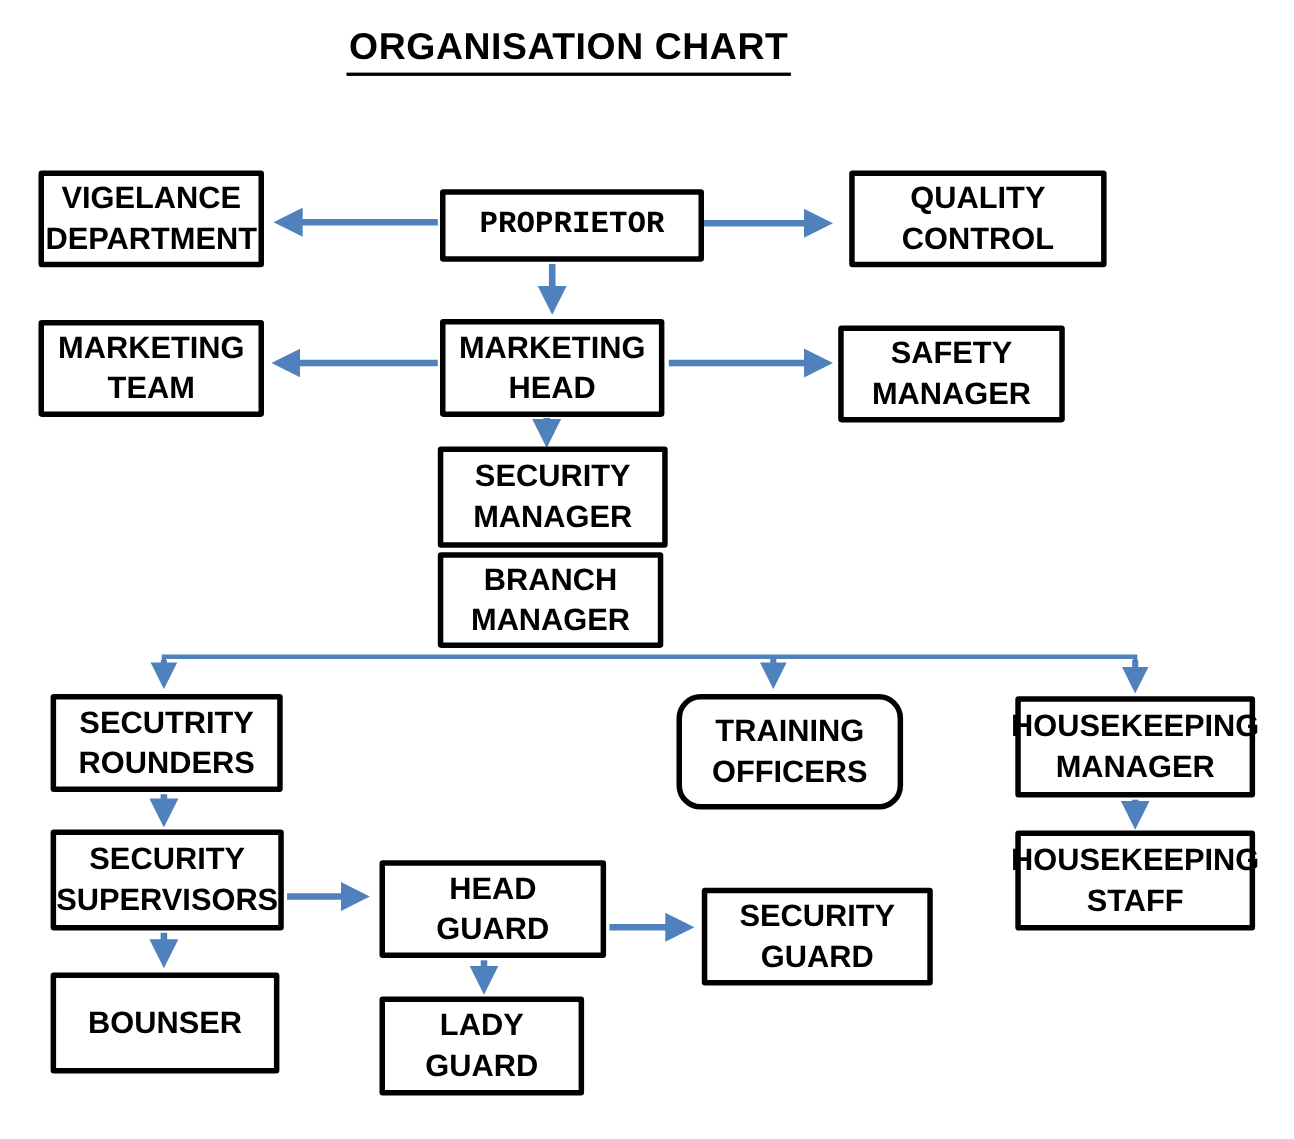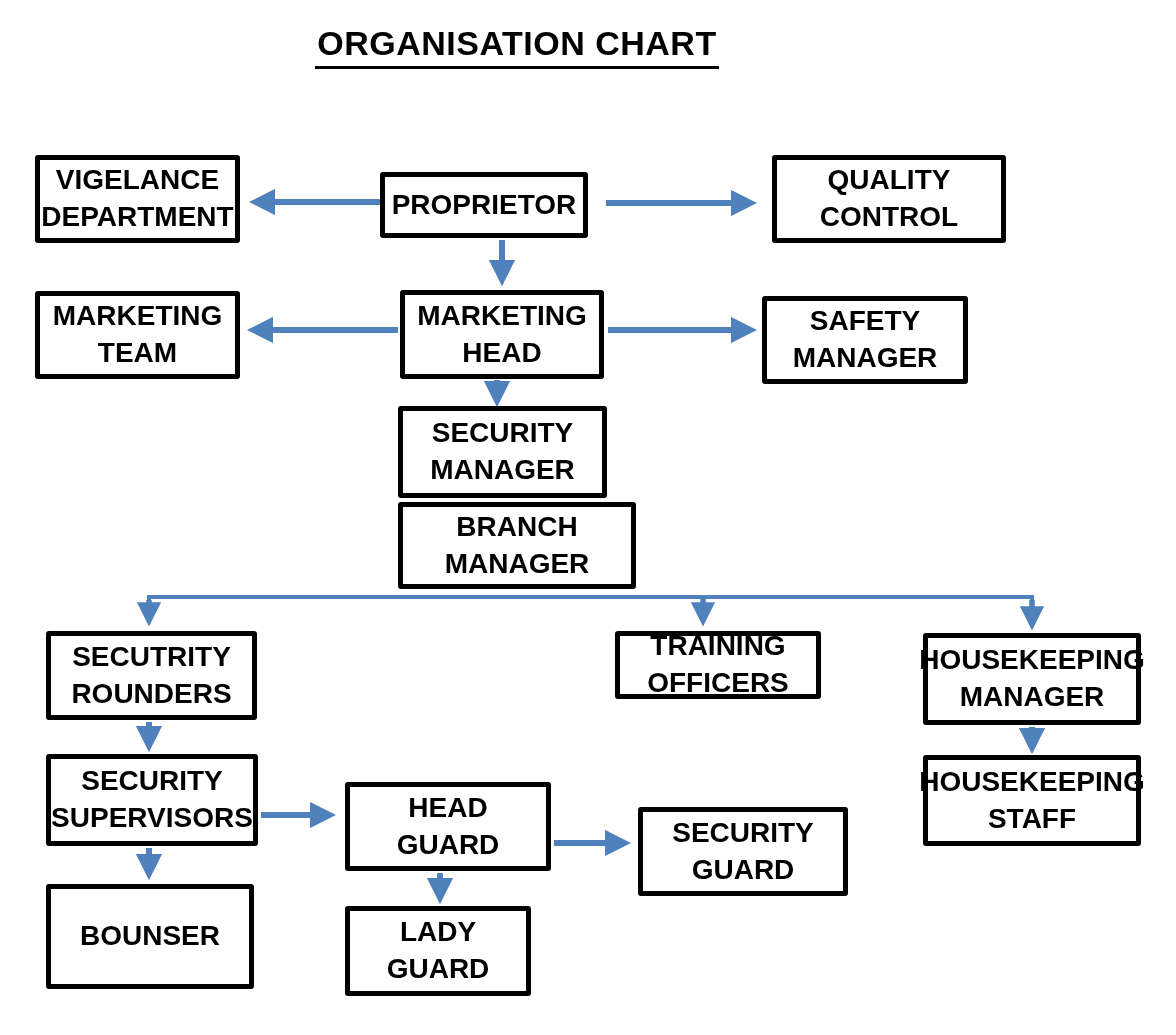--- a/index.html
+++ b/index.html
@@ -84,56 +84,56 @@
 
     <line class="edge w6" x1="554" y1="843" x2="622" y2="843" marker-end="url(#ahm)"></line>
     <line class="edge w6" x1="440" y1="873" x2="440" y2="895" marker-end="url(#ahm)"></line>
 
     <line class="edge w6" x1="1032" y1="727" x2="1032" y2="745" marker-end="url(#ahm)"></line>
   </svg>
 
   <div class="node" style="left:35px;top:155px;width:205px;height:88px;">VIGELANCE
 DEPARTMENT</div>
 
-  <div class="node big" style="left:380px;top:172px;width:208px;height:66px;">PROPRIETOR</div>
+  <div class="node big" style="left:400px;top:172px;width:240px;height:66px;font-family:Liberation Mono, monospace;">PROPRIETOR</div>
 
   <div class="node" style="left:772px;top:155px;width:234px;height:88px;">QUALITY
 CONTROL</div>
 
   <div class="node" style="left:35px;top:291px;width:205px;height:88px;">MARKETING
 TEAM</div>
 
   <div class="node" style="left:400px;top:290px;width:204px;height:89px;">MARKETING
 HEAD</div>
 
   <div class="node" style="left:762px;top:296px;width:206px;height:88px;">SAFETY
 MANAGER</div>
 
   <div class="node" style="left:398px;top:406px;width:209px;height:92px;">SECURITY
 MANAGER</div>
 
-  <div class="node" style="left:398px;top:502px;width:238px;height:87px;">BRANCH
+  <div class="node" style="left:398px;top:502px;width:205px;height:87px;">BRANCH
 MANAGER</div>
 
   <div class="node" style="left:46px;top:631px;width:211px;height:89px;">SECUTRITY
 ROUNDERS</div>
 
-  <div class="node" style="left:615px;top:631px;width:206px;height:68px;">TRAINING
+  <div class="node" style="left:615px;top:631px;width:206px;height:105px;border-radius:22px;">TRAINING
 OFFICERS</div>
 
   <div class="node" style="left:923px;top:633px;width:218px;height:92px;">HOUSEKEEPING
 MANAGER</div>
 
   <div class="node" style="left:923px;top:755px;width:218px;height:91px;">HOUSEKEEPING
 STAFF</div>
 
   <div class="node" style="left:46px;top:754px;width:212px;height:92px;">SECURITY
 SUPERVISORS</div>
 
-  <div class="node" style="left:46px;top:884px;width:208px;height:105px;">BOUNSER</div>
+  <div class="node" style="left:46px;top:884px;width:208px;height:92px;">BOUNSER</div>
 
   <div class="node" style="left:345px;top:782px;width:206px;height:89px;">HEAD
 GUARD</div>
 
   <div class="node" style="left:638px;top:807px;width:210px;height:89px;">SECURITY
 GUARD</div>
 
   <div class="node" style="left:345px;top:906px;width:186px;height:90px;">LADY
 GUARD</div>
 

